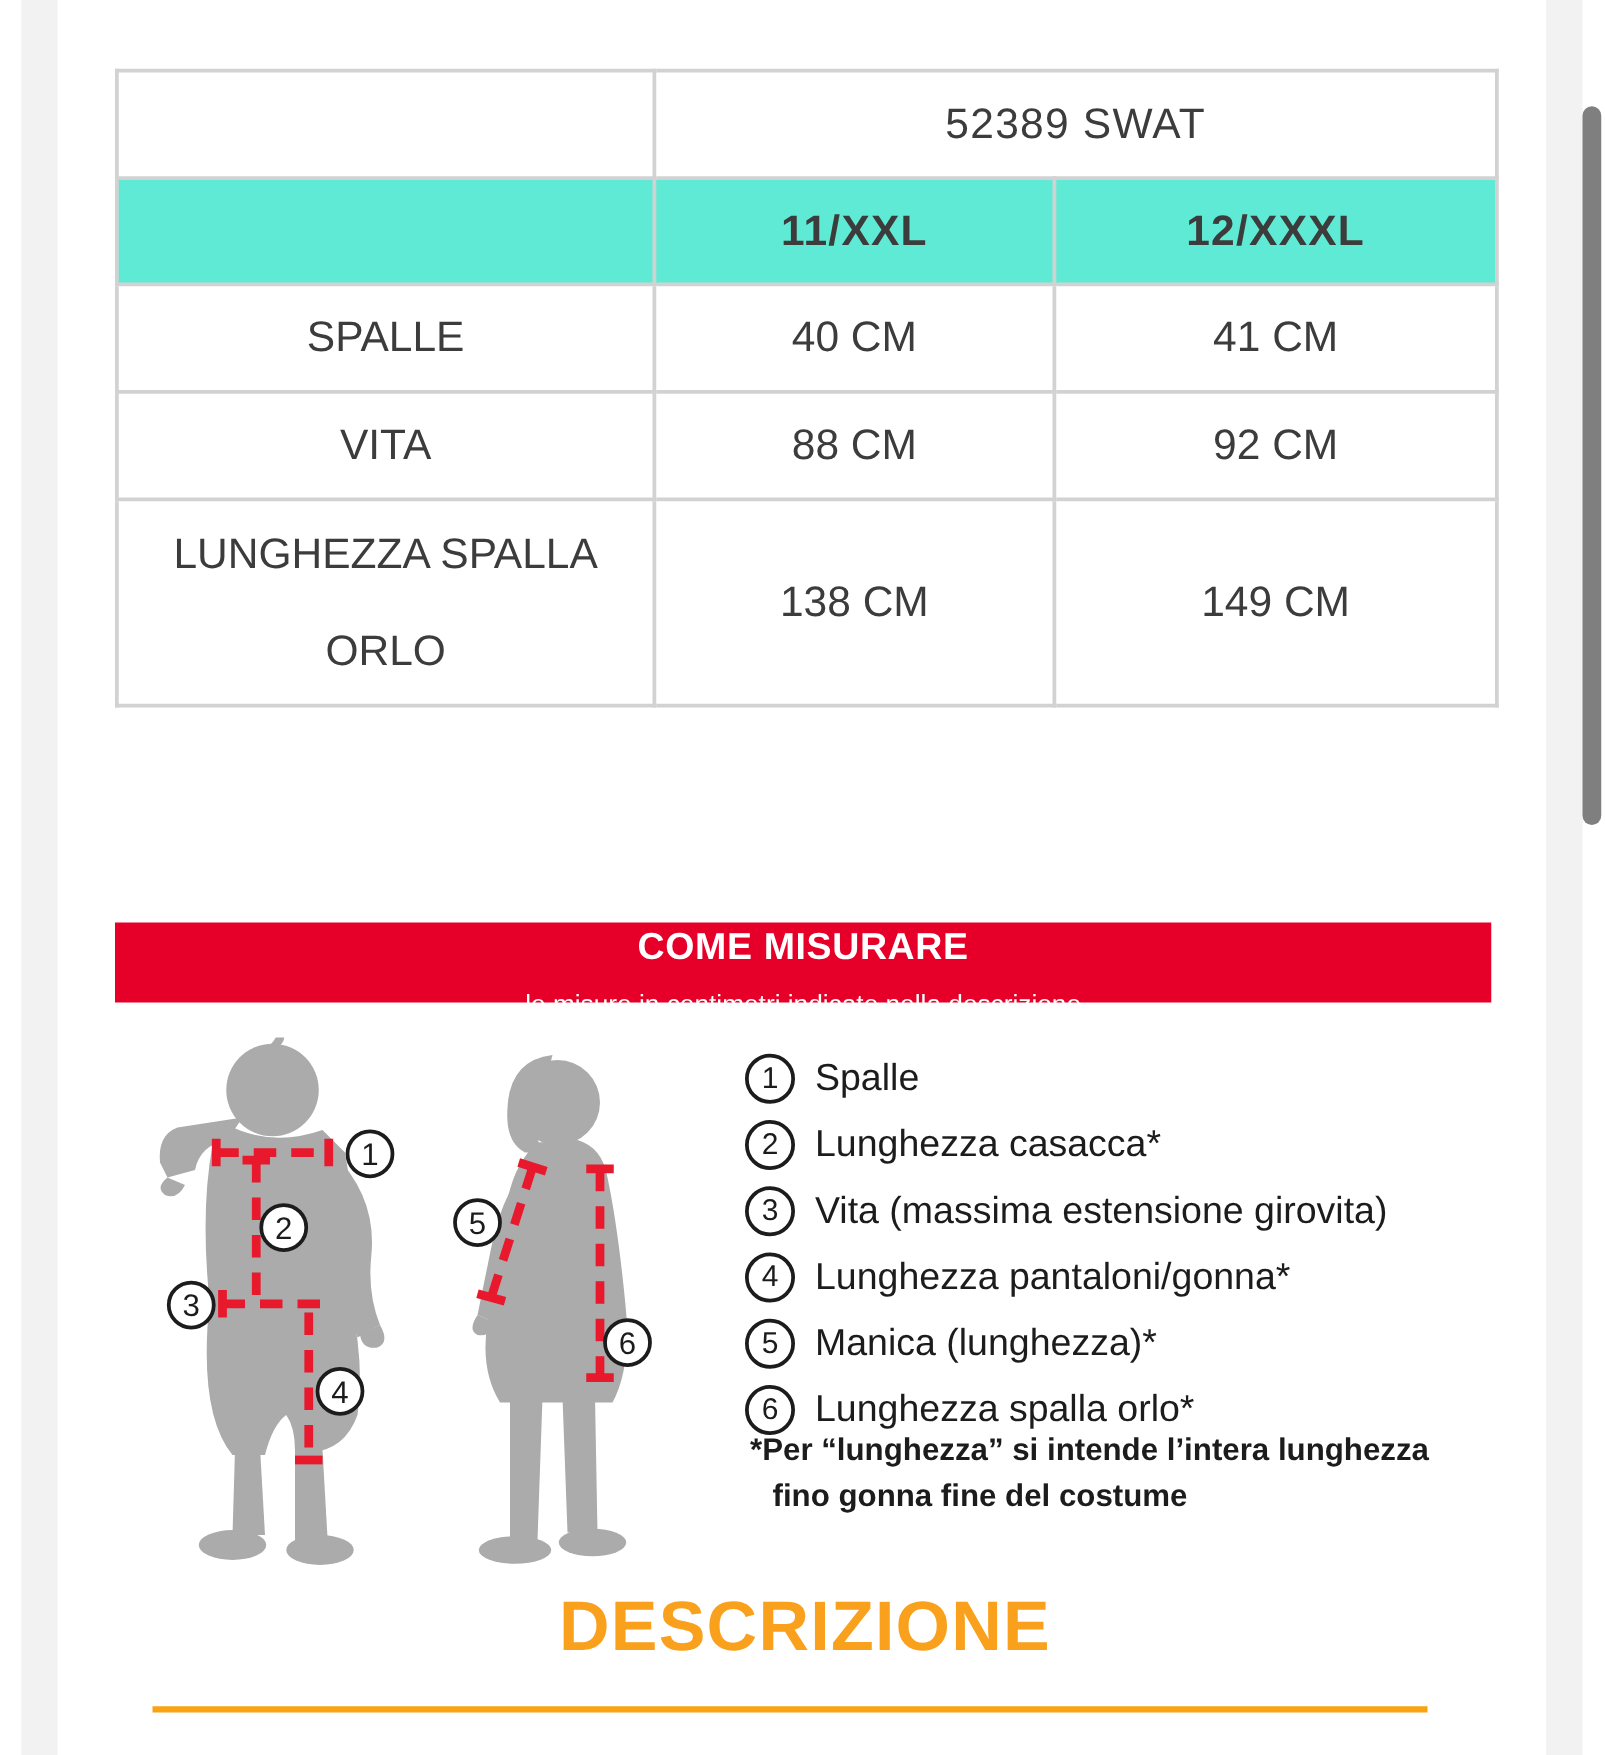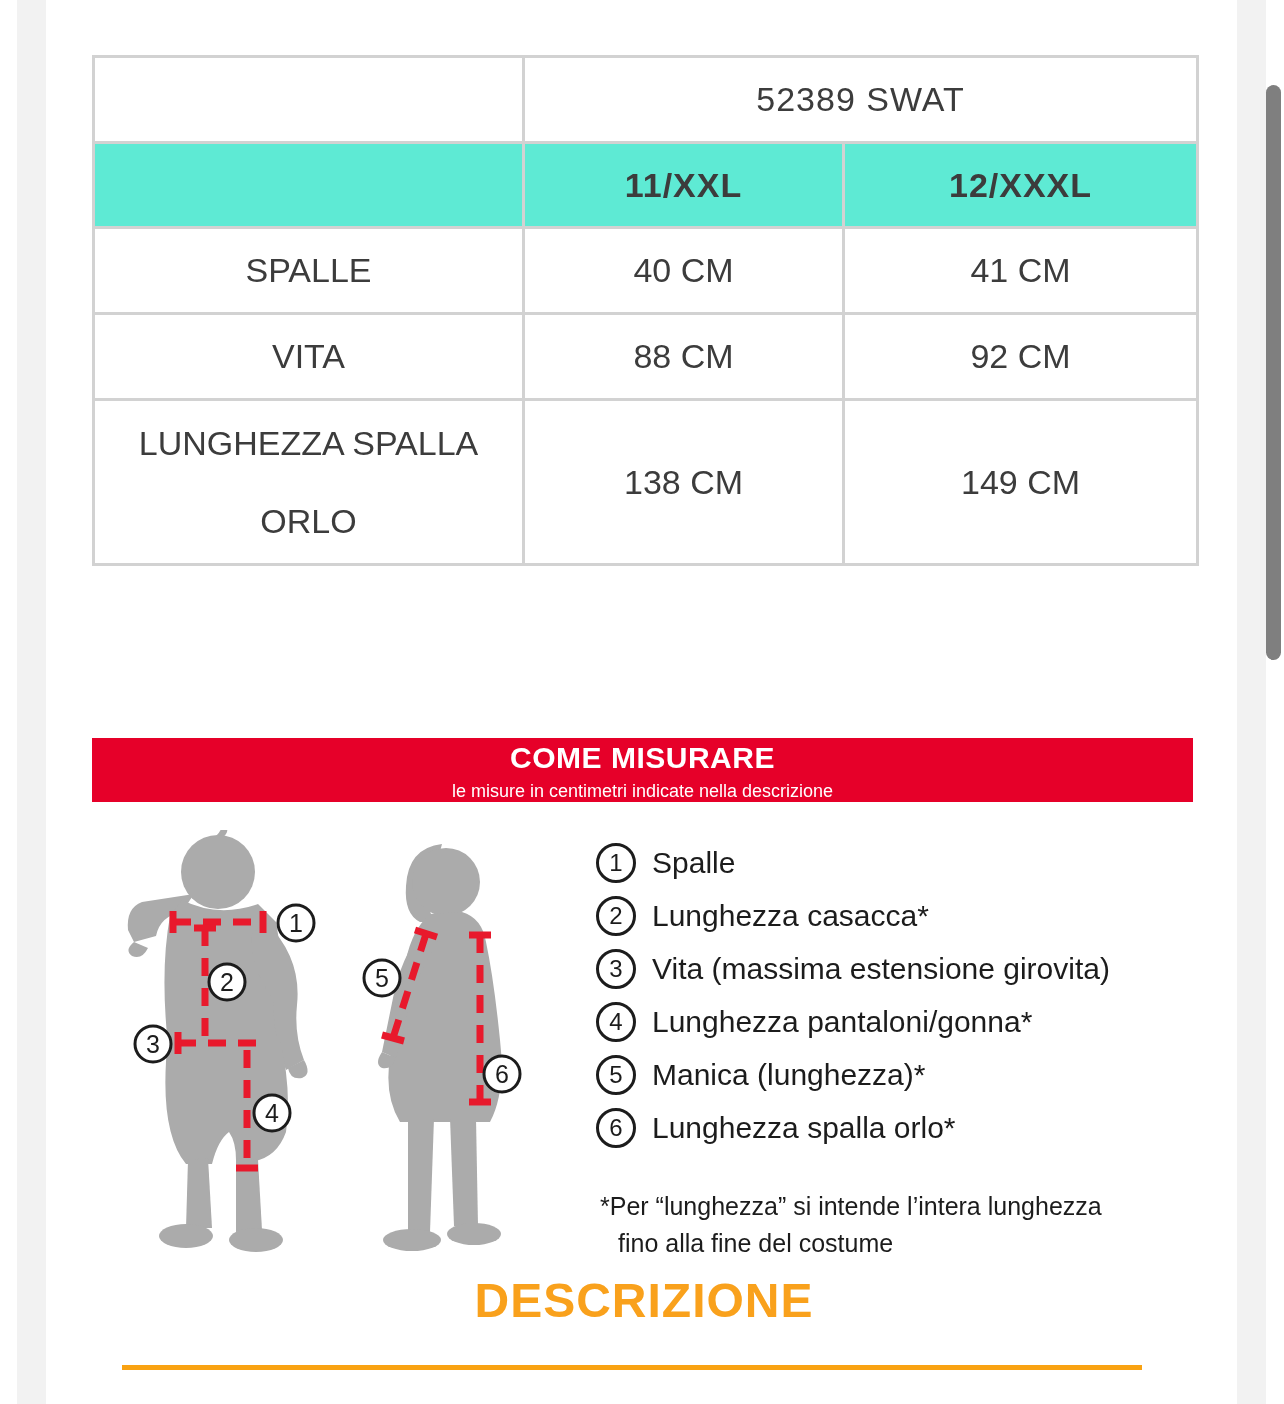--- a/index.html
+++ b/index.html
@@ -32,47 +32,47 @@
   td.product-cell{color:#f8bf7d;font-size:35px;letter-spacing:1px;}
   td.size-cell{color:#ee0a0a;font-weight:bold;font-size:31px;letter-spacing:1px;}
   tr.r-tall td.label-cell{line-height:78px;padding:0 6px;}
 
   
   .banner{
     position:absolute;left:92px;top:738px;width:1101px;height:64px;
     background:#e60029;color:#ffffff;text-align:center;
   }
   .banner .t1{font-size:30px;font-weight:bold;letter-spacing:.5px;margin-top:3px;}
-  .banner .t2{font-size:18px;margin-top:6px;}
+  .banner .t2{font-size:21px;margin-top:17px;}
 
   
   .diagram{position:absolute;left:90px;top:830px;width:500px;height:430px;}
 
   
   .measure-list{
     position:absolute;left:596px;top:844px;width:620px;
     display:flex;flex-direction:column;gap:15px;list-style:none;margin:0;padding:0;
   }
   .measure-list li{display:flex;align-items:center;gap:16px;height:38px;}
   .badge{
     flex:0 0 auto;width:34px;height:34px;border:3px solid #1c1c1c;border-radius:50%;
     display:inline-flex;align-items:center;justify-content:center;
     font-size:24px;color:#1c1c1c;background:#ffffff;
   }
   .measure-list .lbl{font-size:30px;color:#1c1c1c;white-space:nowrap;}
 
   .footnote{
-    position:absolute;left:600px;top:1188px;font-size:25px;color:#1c1c1c;line-height:37px;
+    position:absolute;left:600px;top:1142px;font-size:25px;color:#1c1c1c;line-height:37px;font-weight:bold;
   }
   .footnote .l2{padding-left:18px;}
 
   
   .descrizione{
     position:absolute;left:92px;top:1266px;width:1104px;text-align:center;
-    font-size:48px;font-weight:bold;color:#f9a11c;letter-spacing:1px;line-height:70px;
+    font-size:56px;font-weight:bold;color:#f9a11c;letter-spacing:1px;line-height:70px;
   }
   .orange-rule{
     position:absolute;left:122px;top:1365px;width:1020px;height:5px;background:#f9a212;
   }
 </style>
 </head>
 <body>
 
 <div class="gutter left"></div>
 <div class="gutter right"></div>
@@ -202,17 +202,17 @@
     <span class="lbl">Manica (lunghezza)*</span>
   </li>
   <li>
     <span class="badge">6</span>
     <span class="lbl">Lunghezza spalla orlo*</span>
   </li>
 </ul>
 
 <div class="footnote">
   <div class="l1">*Per “lunghezza” si intende l’intera lunghezza</div>
-  <div class="l2">fino alla fine del costume</div>
+  <div class="l2">fino gonna fine del costume</div>
 </div>
 
 <div class="descrizione">DESCRIZIONE</div>
 <div class="orange-rule"></div>
 
 </body></html>

